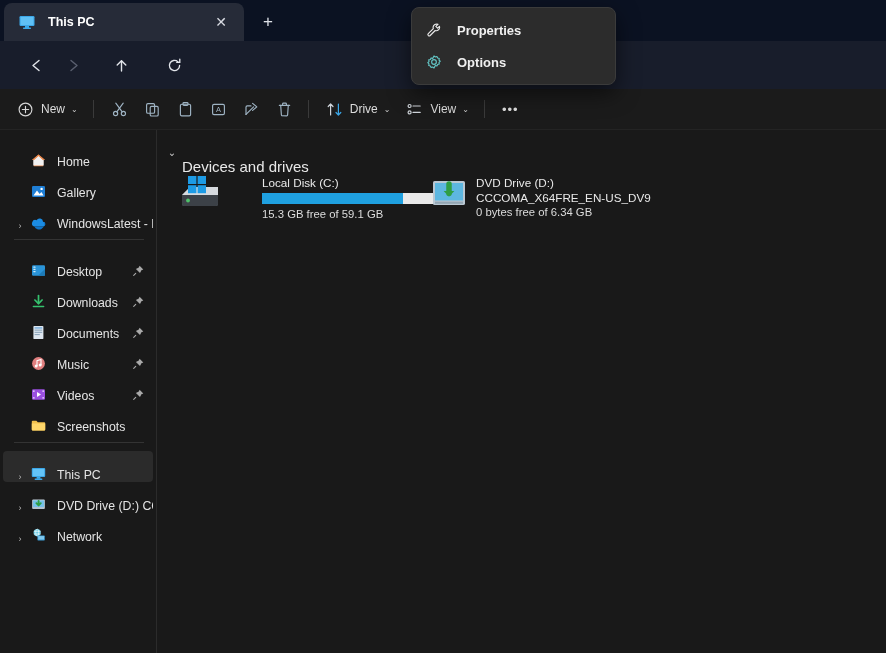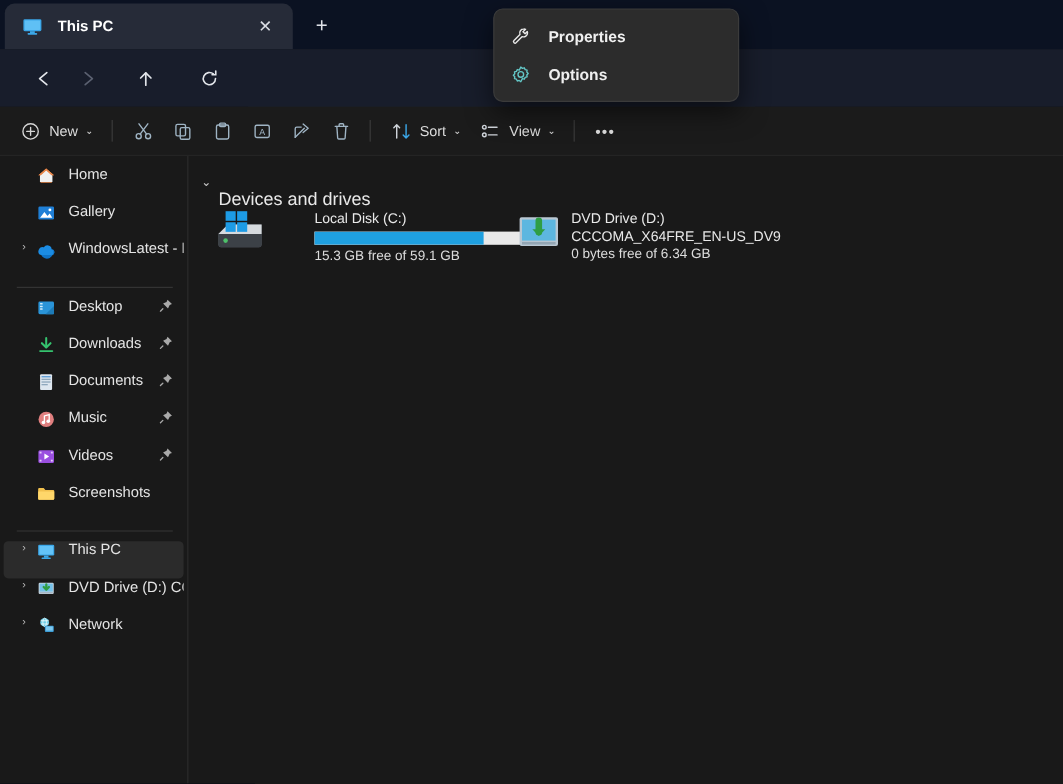--- a/index.html
+++ b/index.html
@@ -108,21 +108,21 @@
   .sidebar {
     position: absolute; left: 0; top: 130px;
     width: 157px; height: 523px;
     background: #191919;
     border-right: 1px solid #2b2b2b;
     overflow: hidden;
   }
   .nav-item {
     position: relative;
     height: 31px;
-    display: flex; align-items: flex-start;
+    display: flex; align-items: flex-end;
     margin: 0 3px;
     border-radius: 4px;
     padding-left: 10px;
   }
   .nav-item.selected { background: #2b2b2b; }
   .nav-chev {
     width: 14px; flex: 0 0 14px;
     color: #b9b9b9; font-size: 9px;
     display: flex; align-items: center; justify-content: center;
   }
@@ -325,21 +325,21 @@
       </svg>
     </div>
 
     <div class="tb-sep"></div>
 
     <div class="tb-item">
       <svg class="tb-icon" viewBox="0 0 17 17" fill="none" stroke-width="1.2" stroke-linecap="round" stroke-linejoin="round">
         <path d="M4.6 14 V3.2 M2.2 5.5 L4.6 3 L7 5.5" stroke="#cfd4da"></path>
         <path d="M12.4 3 V13.8 M10 11.5 L12.4 14 L14.8 11.5" stroke="#3ba7e8"></path>
       </svg>
-      <span class="tb-label">Sort</span>
+      <span class="tb-label">Drive</span>
       <span class="tb-chev">⌄</span>
     </div>
 
     <div class="tb-item">
       <svg class="tb-icon" viewBox="0 0 17 17" fill="none" stroke="#cfd4da" stroke-width="1.2" stroke-linecap="round">
         <circle cx="3.6" cy="5" r="1.5"></circle>
           <circle cx="3.6" cy="11.4" r="1.5"></circle>
         <path d="M7 5 H14.2 M7 11.4 H14.2"></path>
       </svg>
       <span class="tb-label">View</span>

